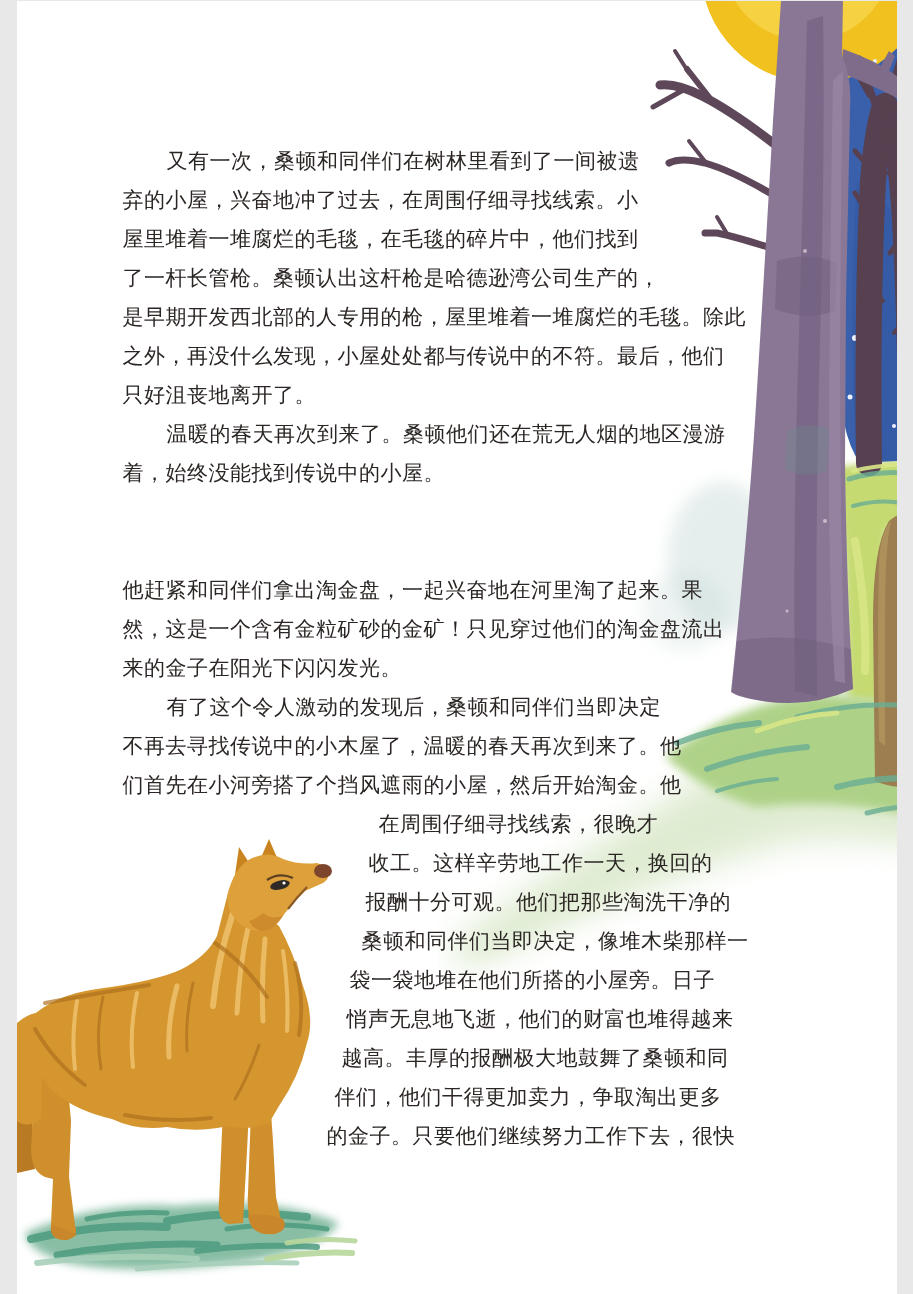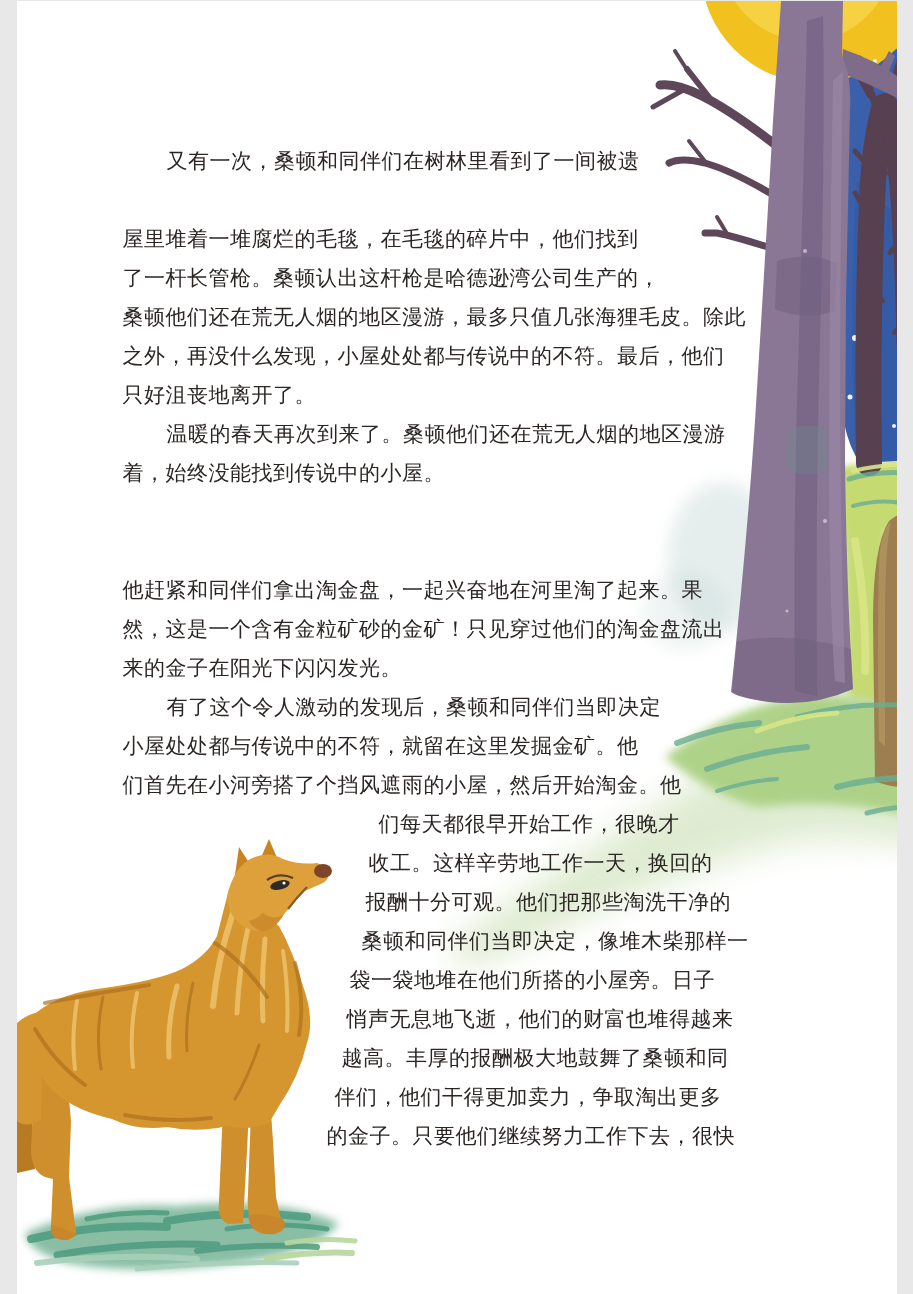--- a/index.html
+++ b/index.html
@@ -222,37 +222,38 @@
         <path d="M250,879 Q262,871 276,877" stroke="#5d3f23" stroke-width="2.2" fill="none"></path>
         <path d="M290,886 Q280,896 271,908" stroke="#8a5a28" stroke-width="2.2" fill="none"></path>
         <path fill="#c9862a" opacity="0.8" d="M246,912 Q256,920 266,914 Q258,930 244,930 Q236,928 232,920 Q240,918 246,912 Z"></path>
       </g>
     </g>
   </svg>
 
   <div class="story">
 
     <div class="tl" style="top:147px;left:150px">又有一次，桑顿和同伴们在树林里看到了一间被遗</div>
+    <div class="tl" style="top:186px;left:106px">弃的小屋，兴奋地冲了过去，在周围仔细寻找线索。小</div>
     <div class="tl" style="top:225px;left:106px">屋里堆着一堆腐烂的毛毯，在毛毯的碎片中，他们找到</div>
     <div class="tl" style="top:264px;left:106px">了一杆长管枪。桑顿认出这杆枪是哈德逊湾公司生产的，</div>
-    <div class="tl" style="top:303px;left:106px">桑顿他们还在荒无人烟的地区漫游，最多只值几张海狸毛皮。除此</div>
+    <div class="tl" style="top:303px;left:106px">是早期开发西北部的人专用的枪，屋里堆着一堆腐烂的毛毯。除此</div>
     <div class="tl" style="top:342px;left:106px">之外，再没什么发现，小屋处处都与传说中的不符。最后，他们</div>
     <div class="tl" style="top:381px;left:106px">只好沮丧地离开了。</div>
 
     <div class="tl" style="top:420px;left:150px">温暖的春天再次到来了。桑顿他们还在荒无人烟的地区漫游</div>
     <div class="tl" style="top:459px;left:106px">着，始终没能找到传说中的小屋。</div>
 
     <div class="tl" style="top:576px;left:106px">他赶紧和同伴们拿出淘金盘，一起兴奋地在河里淘了起来。果</div>
     <div class="tl" style="top:615px;left:106px">然，这是一个含有金粒矿砂的金矿！只见穿过他们的淘金盘流出</div>
     <div class="tl" style="top:654px;left:106px">来的金子在阳光下闪闪发光。</div>
 
     <div class="tl" style="top:693px;left:150px">有了这个令人激动的发现后，桑顿和同伴们当即决定</div>
-    <div class="tl" style="top:732px;left:106px">小屋处处都与传说中的不符，就留在这里发掘金矿。他</div>
+    <div class="tl" style="top:732px;left:106px">不再去寻找传说中的小木屋了，温暖的春天再次到来了。他</div>
     <div class="tl" style="top:771px;left:106px">们首先在小河旁搭了个挡风遮雨的小屋，然后开始淘金。他</div>
-    <div class="tl" style="top:810px;left:362px">们每天都很早开始工作，很晚才</div>
+    <div class="tl" style="top:810px;left:362px">在周围仔细寻找线索，很晚才</div>
     <div class="tl" style="top:849px;left:352px">收工。这样辛劳地工作一天，换回的</div>
     <div class="tl" style="top:888px;left:349px">报酬十分可观。他们把那些淘洗干净的</div>
     <div class="tl" style="top:927px;left:345px">桑顿和同伴们当即决定，像堆木柴那样一</div>
     <div class="tl" style="top:966px;left:333px">袋一袋地堆在他们所搭的小屋旁。日子</div>
     <div class="tl" style="top:1005px;left:330px">悄声无息地飞逝，他们的财富也堆得越来</div>
     <div class="tl" style="top:1044px;left:325px">越高。丰厚的报酬极大地鼓舞了桑顿和同</div>
     <div class="tl" style="top:1083px;left:318px">伴们，他们干得更加卖力，争取淘出更多</div>
     <div class="tl" style="top:1122px;left:310px">的金子。只要他们继续努力工作下去，很快</div>
   </div>
 

